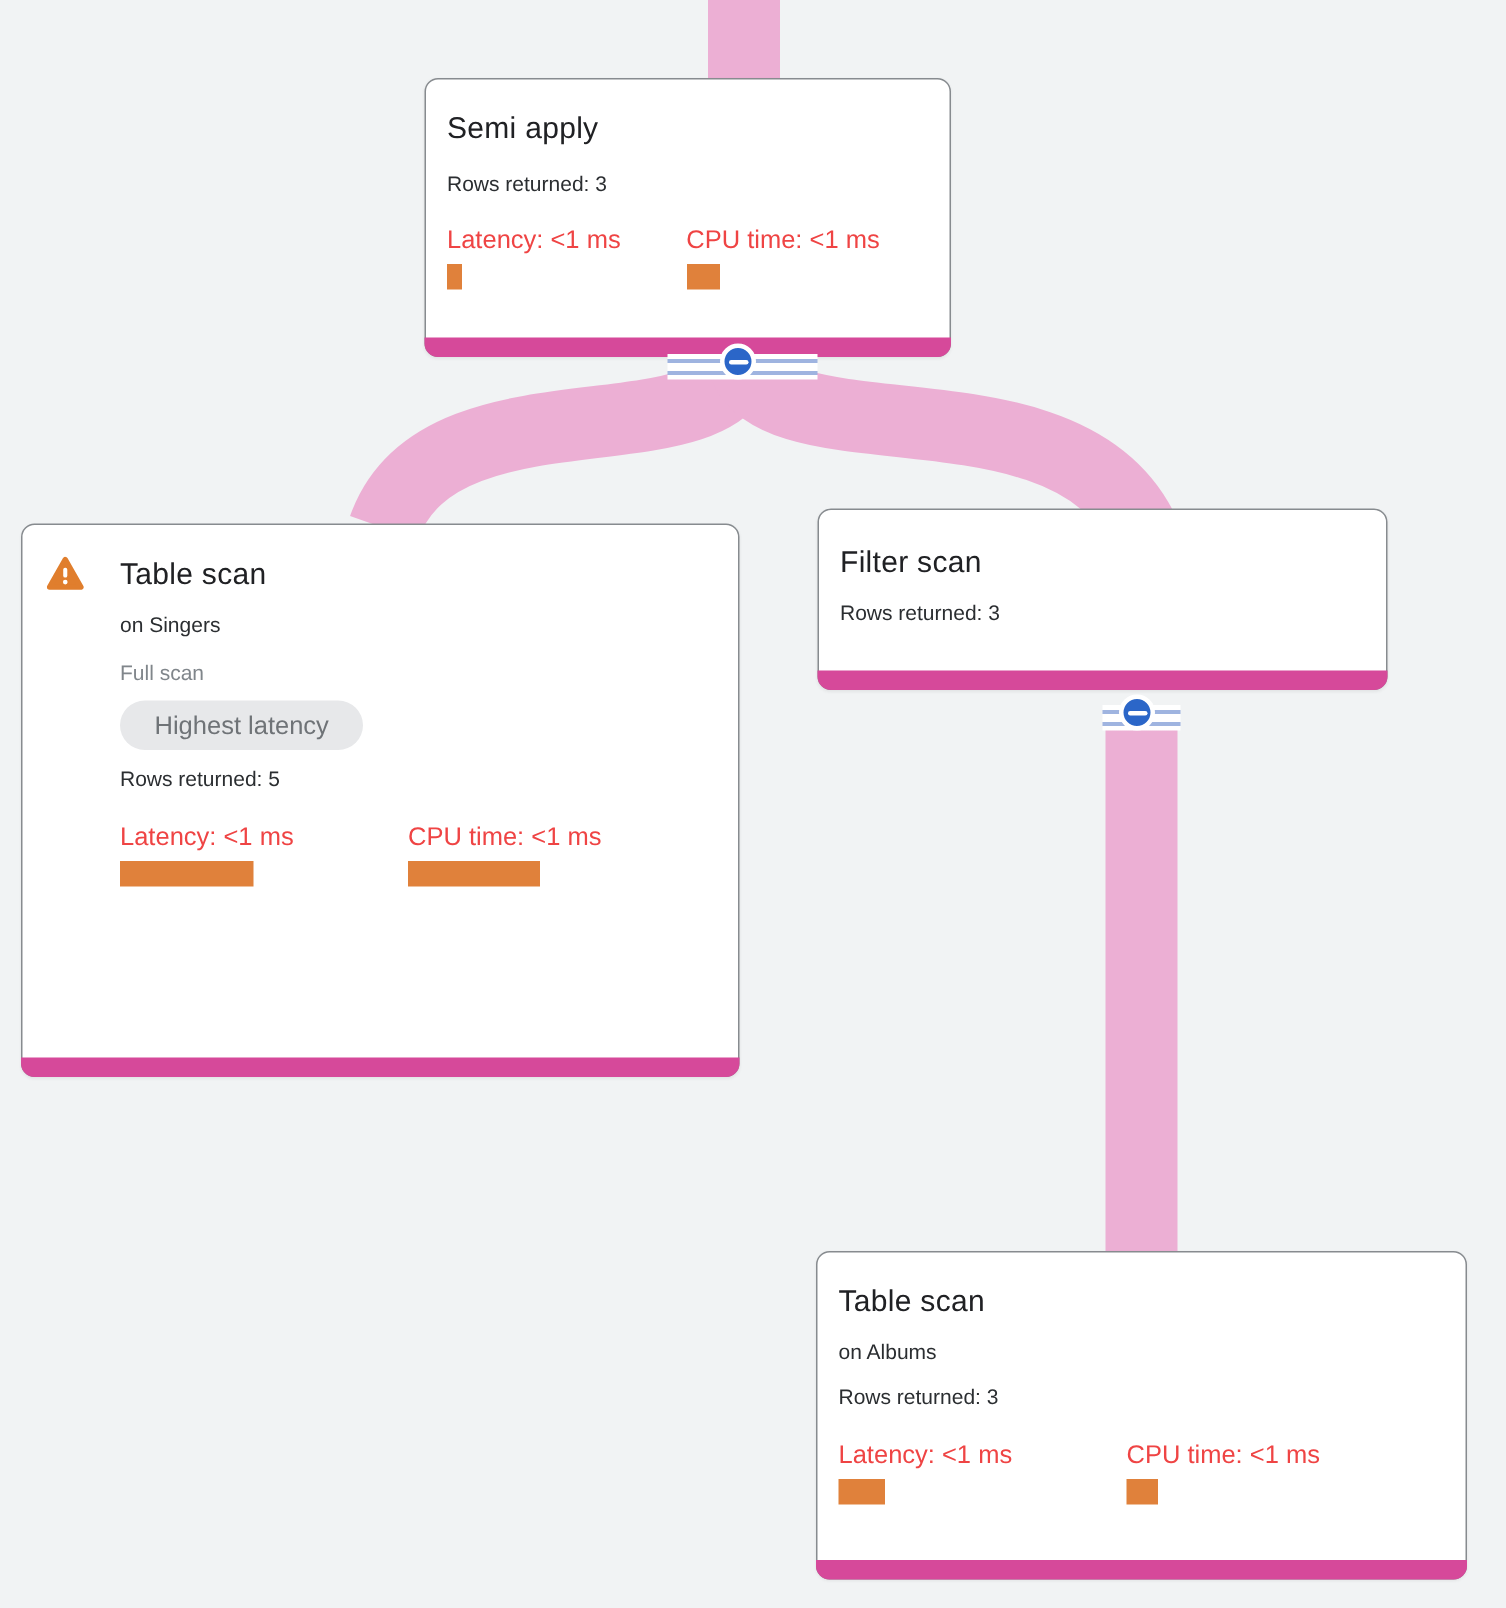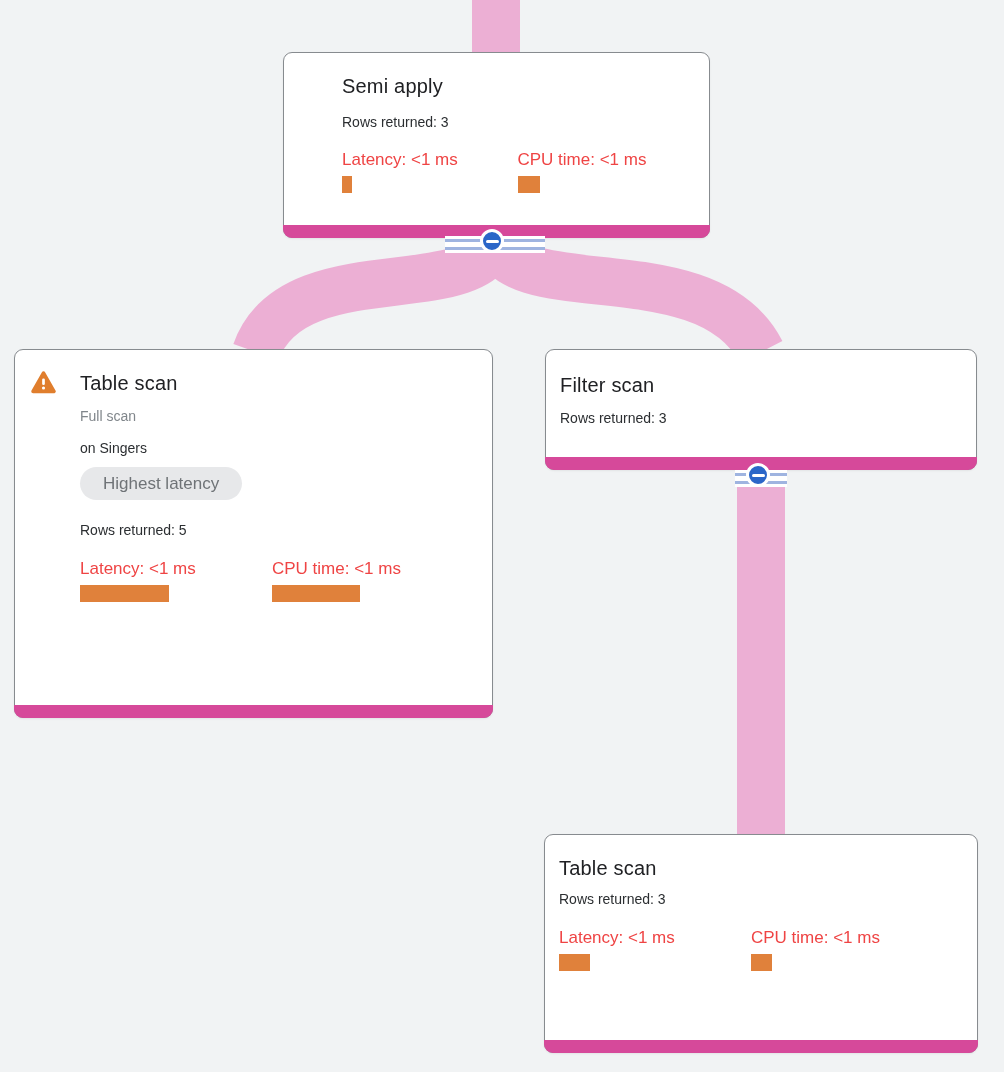--- a/index.html
+++ b/index.html
@@ -21,21 +21,21 @@
   }
   .card-content{position:relative;padding:21px 16px 0 14px;}
   .indent{padding-left:65px;}
   .title{font-size:20px;font-weight:500;color:#202124;letter-spacing:.2px;line-height:24px;}
   .line{font-size:14px;color:#2b2e31;line-height:21px;margin-top:11px;}
   .muted{color:#80868B;}
   .pills{margin-top:8px;}
   .pill{
     display:table;background:#E7E8EA;color:#6F7377;
     font-size:17px;line-height:21px;padding:6px 23px;
-    border-radius:17px;margin-bottom:20px;white-space:nowrap;
+    border-radius:17px;margin-bottom:9px;white-space:nowrap;
   }
   .metrics{display:flex;margin-top:17px;}
   .metric{width:192px;}
   .metric-label{font-size:17px;color:#ef4444;line-height:21px;}
   .bar{height:17px;background:#E0813B;margin-top:6px;}
   .warning{position:absolute;left:16px;top:20px;width:25px;height:24px;}
   .ribbon{
     position:absolute;z-index:2;height:17px;
     background:linear-gradient(to bottom,
       #ffffff 0px,#ffffff 3px,
@@ -56,21 +56,21 @@
 
 <div id="canvas">
 
   <svg id="edges" width="1004" height="1072">
     <rect x="472" y="0" width="48" height="55" fill="#ECAFD4"></rect>
     <path d="M 495 240 C 475 308, 292 250, 256 352" stroke="#ECAFD4" stroke-width="48" fill="none"></path>
     <path d="M 495 240 C 515 308, 708 248, 761 352" stroke="#ECAFD4" stroke-width="48" fill="none"></path>
     <rect x="737" y="476" width="48" height="359" fill="#ECAFD4"></rect>
   </svg>
 
-  <div class="card" style="left:283px;top:52px;width:427px;height:186px;padding-left:44px;">
+  <div class="card" style="left:283px;top:52px;width:351px;height:186px;">
     <div class="card-content">
       <div class="title">Semi apply</div>
       <div class="line" style="margin-top:14px;">Rows returned: 3</div>
       <div class="metrics" style="margin-top:16px;">
         <div class="metric">
           <div class="metric-label">Latency: &lt;1 ms</div>
           <div class="bar" style="width: 10px;"></div>
         </div>
         <div class="metric">
           <div class="metric-label">CPU time: &lt;1 ms</div>
@@ -87,56 +87,57 @@
   </button>
 
   <div class="card" style="left:14px;top:349px;width:479px;height:369px;">
     <svg class="warning" viewBox="0 0 24 23">
       <path d="M12 3 L22 20.5 H2 Z" fill="#E07E2D" stroke="#E07E2D" stroke-width="3.5" stroke-linejoin="round"></path>
       <rect x="10.7" y="8.2" width="2.6" height="6.2" rx="1.2" fill="#ffffff"></rect>
       <circle cx="12" cy="17.3" r="1.5" fill="#ffffff"></circle>
     </svg>
     <div class="card-content indent">
       <div class="title">Table scan</div>
+      <div class="line">on Singers</div>
       <div class="line muted">Full scan</div>
-      <div class="line">on Singers</div>
       <div class="pills">
         <div class="pill">Highest latency</div>
       </div>
       <div class="line" style="margin-top:0;">Rows returned: 5</div>
       <div class="metrics">
         <div class="metric">
           <div class="metric-label">Latency: &lt;1 ms</div>
           <div class="bar" style="width: 89px;"></div>
         </div>
         <div class="metric">
           <div class="metric-label">CPU time: &lt;1 ms</div>
           <div class="bar" style="width: 88px;"></div>
         </div>
       </div>
     </div>
     <div class="strip"></div>
   </div>
 
-  <div class="card" style="left:545px;top:349px;width:432px;height:121px;">
+  <div class="card" style="left:545px;top:339px;width:380px;height:121px;">
     <div class="card-content" style="padding-top:23px;">
       <div class="title">Filter scan</div>
       <div class="line">Rows returned: 3</div>
     </div>
     <div class="strip"></div>
   </div>
 
   <div class="ribbon" style="left:735px;top:470px;width:52px;"></div>
   <button class="collapse-btn" style="left:746px;top:463px;">
     <span class="minus"></span>
   </button>
 
   <div class="card" style="left:544px;top:834px;width:434px;height:219px;">
     <div class="card-content">
       <div class="title">Table scan</div>
+      <div class="line">on Albums</div>
       <div class="line" style="margin-top:9px;">Rows returned: 3</div>
       <div class="metrics">
         <div class="metric">
           <div class="metric-label">Latency: &lt;1 ms</div>
           <div class="bar" style="width: 31px;"></div>
         </div>
         <div class="metric">
           <div class="metric-label">CPU time: &lt;1 ms</div>
           <div class="bar" style="width: 21px;"></div>
         </div>

